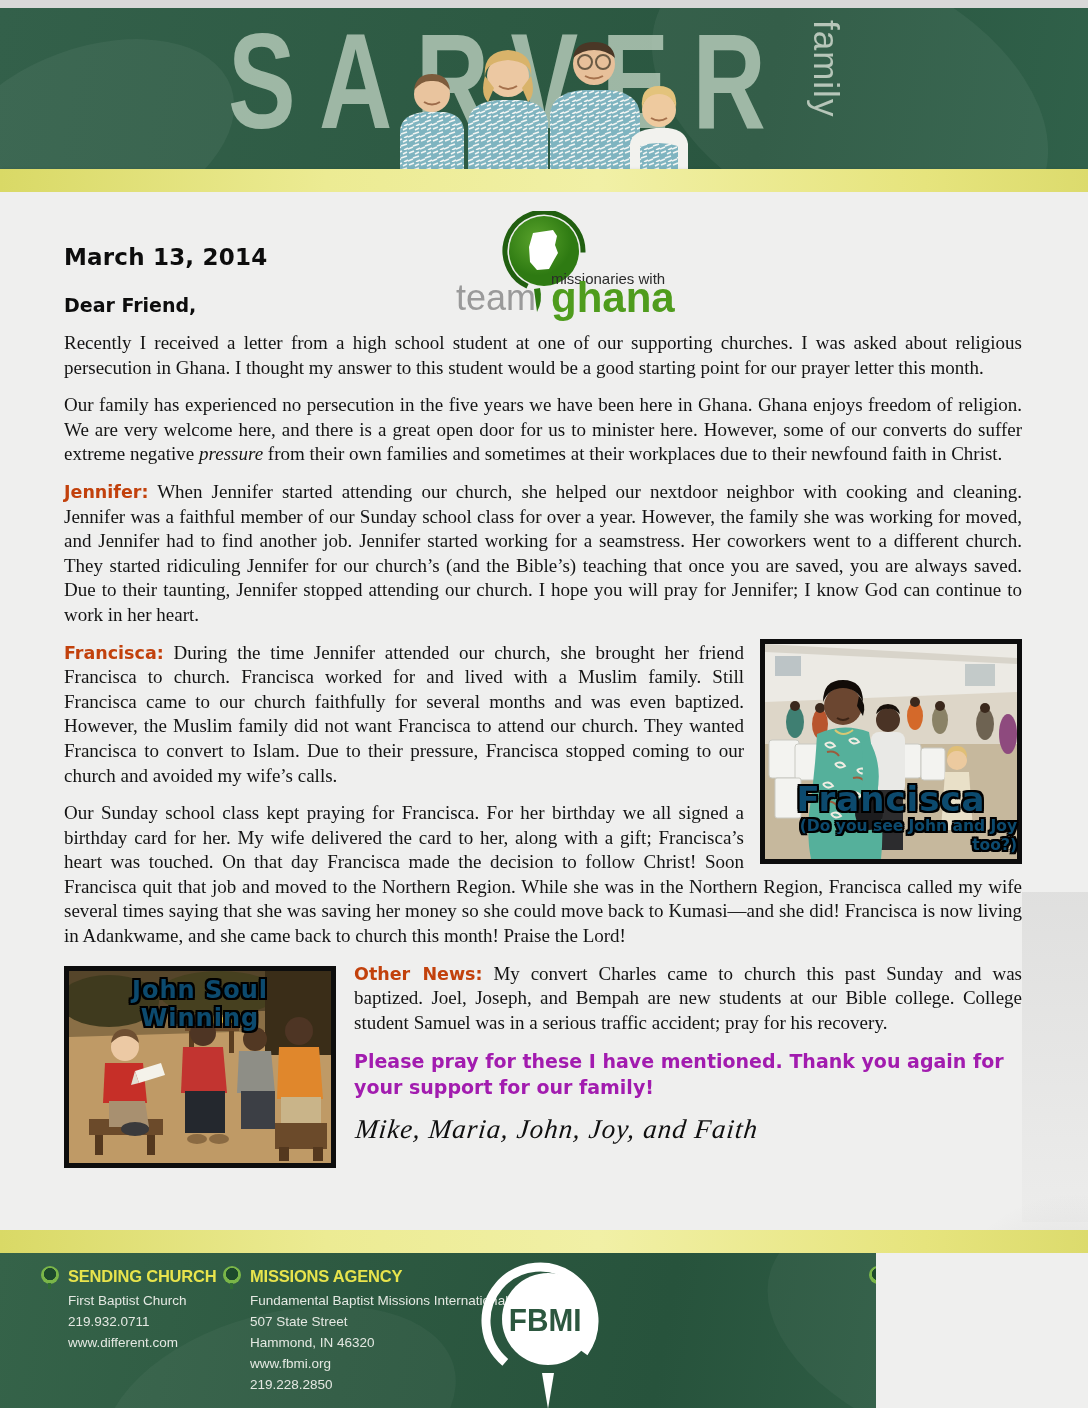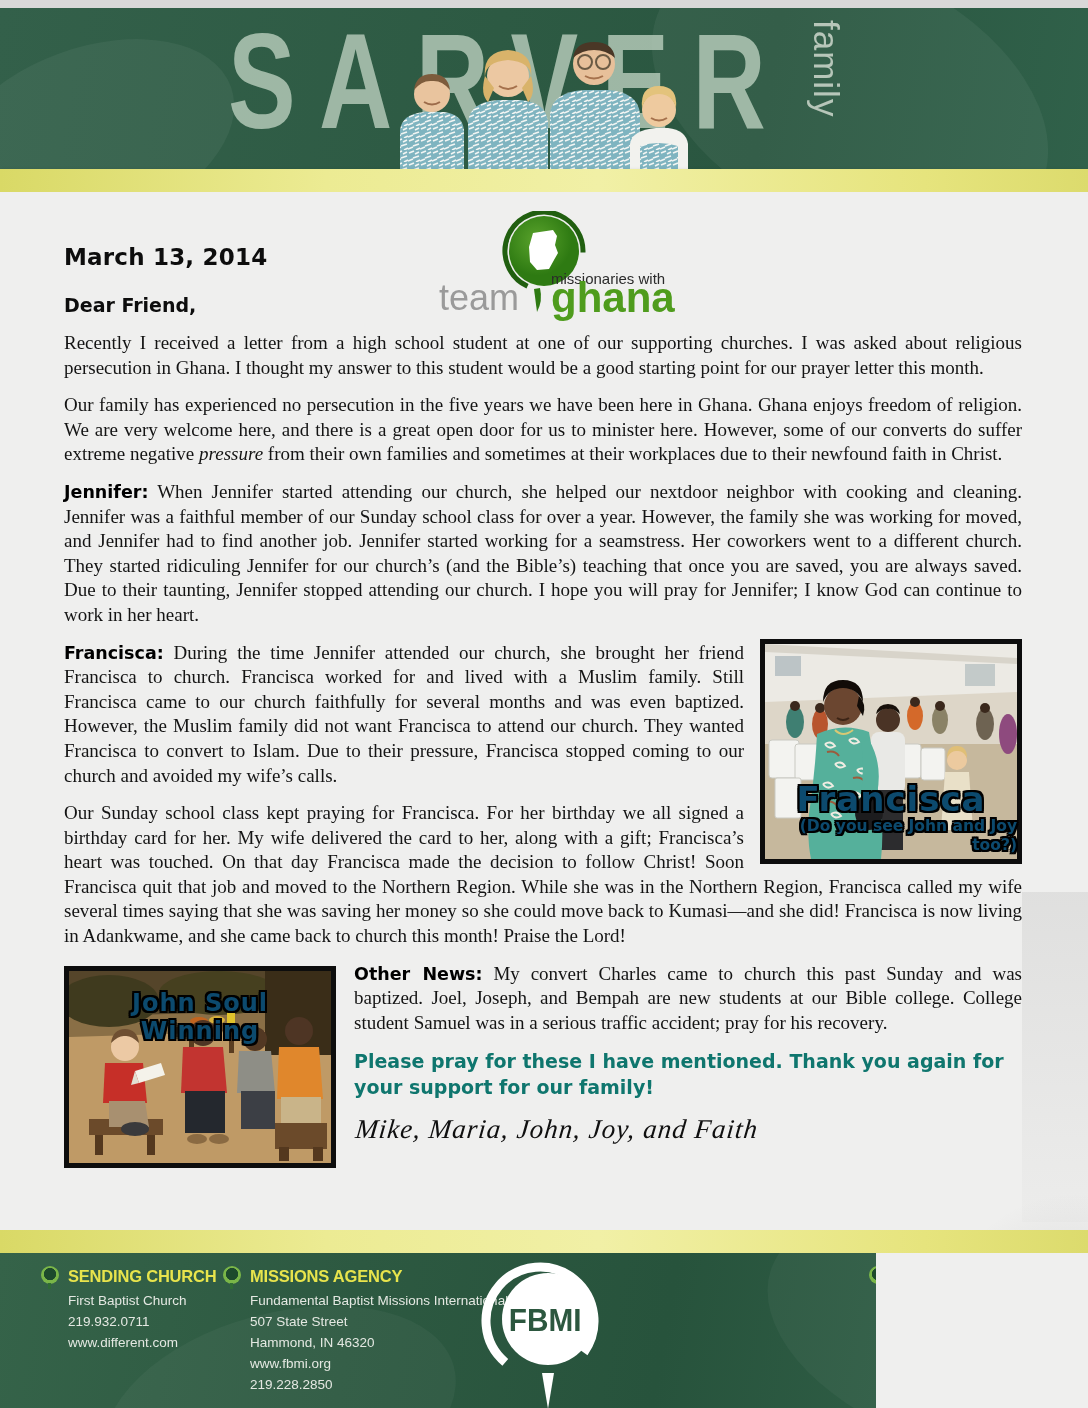--- a/index.html
+++ b/index.html
@@ -30,44 +30,44 @@
   main::before{content:"";position:absolute;right:0;top:700px;width:66px;height:330px;
        background:linear-gradient(rgba(110,110,110,.12),rgba(150,150,150,.03));}
   main::after{content:"";position:absolute;right:0;top:1000px;width:150px;height:238px;
        background:radial-gradient(ellipse at 90% 60%,rgba(90,90,90,.16),rgba(120,120,120,0) 70%);}
   .content{position:relative;padding:0 66px 0 64px;}
 
   .tg-logo{position:absolute;left:50%;top:19px;width:210px;height:112px;transform:translateX(-50%);}
   .tg-logo svg{position:absolute;left:0;top:0;}
   .tg-tag{position:absolute;top:59px;left:112px;font-family:"Liberation Sans",sans-serif;
           font-size:15px;color:#2b2b2b;white-space:nowrap;}
-  .tg-team{position:absolute;top:70px;left:0;width:97px;text-align:left;
+  .tg-team{position:absolute;top:70px;left:0;width:97px;text-align:right;
           font-family:"Liberation Sans",sans-serif;font-size:36px;line-height:34px;color:#9a9a9a;}
   .tg-ghana{position:absolute;top:70px;left:112px;font-family:"Liberation Sans",sans-serif;
           font-size:42px;line-height:34px;font-weight:700;color:#4f9c1d;}
 
   .date{margin:0;padding-top:52px;font:800 23px/26px "DejaVu Sans",sans-serif;color:#0d0d0d;letter-spacing:.2px;}
   .salutation{margin:24px 0 15px;font:800 19px/22px "DejaVu Sans",sans-serif;color:#0d0d0d;}
   .body-p{margin:0 0 13px;font:19px/24.6px "Liberation Serif",serif;color:#141414;text-align:justify;}
-  .body-p .lead{font:800 17.5px/24px "DejaVu Sans",sans-serif;color:#000000;}
+  .body-p .lead{font:800 17.5px/24px "DejaVu Sans",sans-serif;color:#c2410c;}
   .body-p em{font-style:italic;}
 
   .photo{position:relative;border:5px solid #0d0d0d;background:#c8b9a0;padding:0;margin:0;}
   .photo figcaption{position:absolute;left:0;right:0;text-align:center;color:#0c4a6e;
       font-family:"DejaVu Sans",sans-serif;font-weight:800;
       text-shadow:2px 2px 0 #000,-2px -2px 0 #000,2px -2px 0 #000,-2px 2px 0 #000,
                   2px 0 0 #000,-2px 0 0 #000,0 2px 0 #000,0 -2px 0 #000;}
   .fran{float:right;width:252px;height:215px;margin:-2px 0 8px 16px;}
   .fran figcaption{bottom:4px;}
   .fran .cap-big{font-size:34px;line-height:36px;letter-spacing:1px;}
   .fran .cap-sub{font-size:15.5px;line-height:19px;text-align:right;}
   .john{float:left;width:262px;height:192px;margin:4px 18px 6px 0;}
-  .john figcaption{top:18px;font-size:24px;letter-spacing:1px;}
-
-  .pray{margin:2px 0 14px;font:800 19px/26px "DejaVu Sans",sans-serif;color:#0f766e;text-align:left;}
+  .john figcaption{top:5px;font-size:24px;letter-spacing:1px;}
+
+  .pray{margin:2px 0 14px;font:800 19px/26px "DejaVu Sans",sans-serif;color:#a21caf;text-align:left;}
   .signature{margin:6px 0 0;font:italic 500 27px/30px "Liberation Serif",serif;color:#101010;
              transform:skewX(-6deg);transform-origin:0 100%;letter-spacing:1px;}
 
   .fran-wrap::after,.john-wrap::after{content:"";display:block;clear:both;}
   .john-wrap{min-height:206px;}
 
   
   footer{position:absolute;left:0;top:1245px;width:876px;height:163px;overflow:hidden;
          background:linear-gradient(100deg,#356349 0%,#2d5941 40%,#27533c 75%,#2e5c44 100%);}
   footer .fern{position:absolute;border-radius:50%;background:rgba(255,255,255,.04);}

